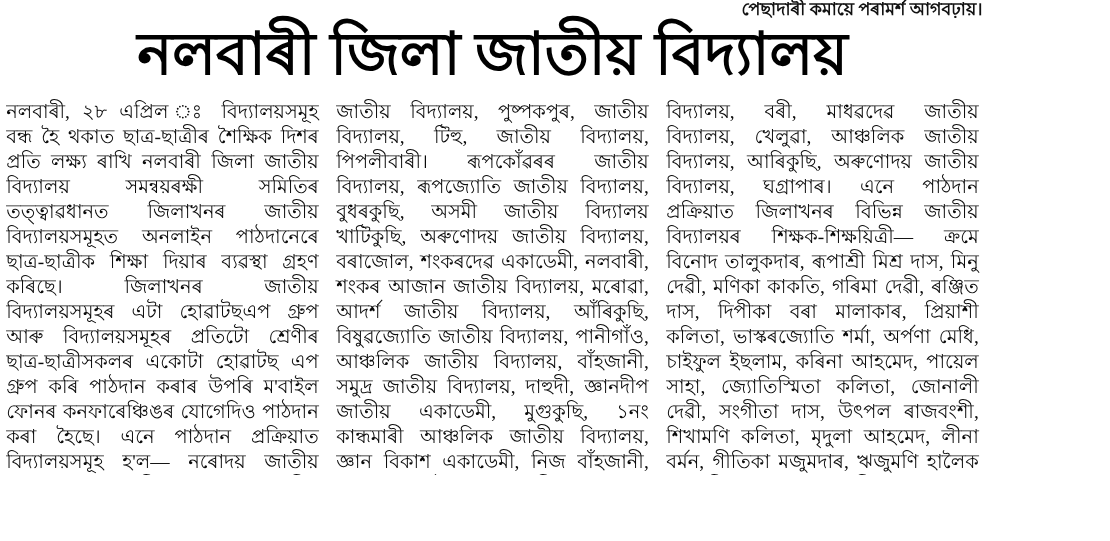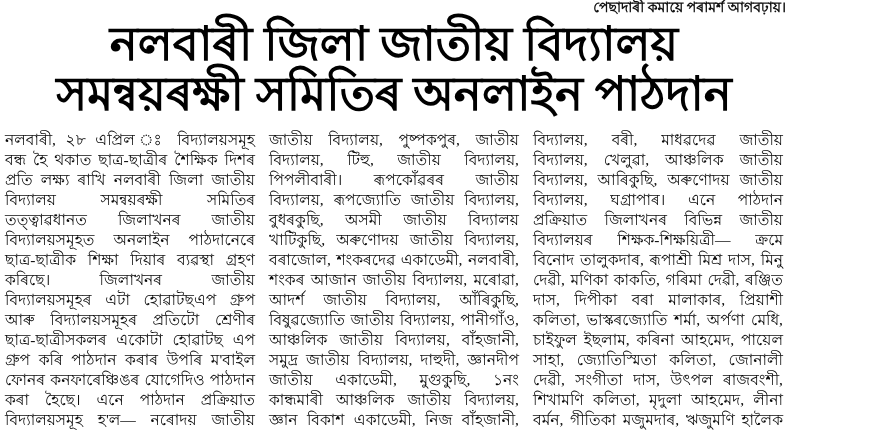--- a/index.html
+++ b/index.html
@@ -50,21 +50,20 @@
 </style>
 </head>
 <body>
 
 <div class="page">
 
   <div class="top-fragment">পেছাদাৰী কমায়ে পৰামৰ্শ আগবঢ়ায়।</div>
 
   <h1 class="headline">
     <span class="hl-line">নলবাৰী জিলা জাতীয় বিদ্যালয়</span>
-    <span class="hl-line">সমন্বয়ৰক্ষী সমিতিৰ অনলাইন পাঠদান</span>
   </h1>
 
   <div class="body-columns">
 
     <div class="col">
       <span class="dateline">নলবাৰী, ২৮ এপ্ৰিল ঃ </span><span>বিদ্যালয়সমূহ বন্ধ হৈ থকাত ছাত্ৰ-ছাত্ৰীৰ শৈক্ষিক দিশৰ প্ৰতি লক্ষ্য ৰাখি নলবাৰী জিলা জাতীয় বিদ্যালয় সমন্বয়ৰক্ষী সমিতিৰ তত্ত্বাৱধানত জিলাখনৰ জাতীয় বিদ্যালয়সমূহত অনলাইন পাঠদানেৰে ছাত্ৰ-ছাত্ৰীক শিক্ষা দিয়াৰ ব্যৱস্থা গ্ৰহণ কৰিছে। জিলাখনৰ জাতীয় বিদ্যালয়সমূহৰ এটা হোৱাটছএপ গ্ৰুপ আৰু বিদ্যালয়সমূহৰ প্ৰতিটো শ্ৰেণীৰ ছাত্ৰ-ছাত্ৰীসকলৰ একোটা হোৱাটছ এপ গ্ৰুপ কৰি পাঠদান কৰাৰ উপৰি ম'বাইল ফোনৰ কনফাৰেঞ্চিঙৰ যোগেদিও পাঠদান কৰা হৈছে। এনে পাঠদান প্ৰক্ৰিয়াত বিদ্যালয়সমূহ হ'ল— নৰোদয় জাতীয় বিদ্যালয়, নলবাৰী, বনভাগ জাতীয় বিদ্যালয়, ঘগ্ৰাপাৰ, অসম কেশৰী জাতীয় বিদ্যালয়, কৈঠালকুছি, নৰোদয় জাতীয় বিদ্যালয়, চামতা, পুষ্পজ্যোতি</span>
     </div>
 
     <div class="col">
       <span>জাতীয় বিদ্যালয়, পুষ্পকপুৰ, জাতীয় বিদ্যালয়, টিহু, জাতীয় বিদ্যালয়, পিপলীবাৰী। ৰূপকোঁৱৰৰ জাতীয় বিদ্যালয়, ৰূপজ্যোতি জাতীয় বিদ্যালয়, বুধৰকুছি, অসমী জাতীয় বিদ্যালয় খাটিকুছি, অৰুণোদয় জাতীয় বিদ্যালয়, বৰাজোল, শংকৰদেৱ একাডেমী, নলবাৰী, শংকৰ আজান জাতীয় বিদ্যালয়, মৰোৱা, আদৰ্শ জাতীয় বিদ্যালয়, আঁৰিকুছি, বিষুৱজ্যোতি জাতীয় বিদ্যালয়, পানীগাঁও, আঞ্চলিক জাতীয় বিদ্যালয়, বাঁহজানী, সমুদ্ৰ জাতীয় বিদ্যালয়, দাহুদী, জ্ঞানদীপ জাতীয় একাডেমী, মুগুকুছি, ১নং কান্ধমাৰী আঞ্চলিক জাতীয় বিদ্যালয়, জ্ঞান বিকাশ একাডেমী, নিজ বাঁহজানী, জলখানা ভঠুৰাখানা জাতীয় বিদ্যালয়, প্ৰজ্ঞাদীপ জাতীয় বিদ্যালয়, বালিকৰিয়া, নৰোদয় জাতীয় বিদ্যালয়, গামাৰিমূৰী শংকৰদেৱ জাতীয়</span>

